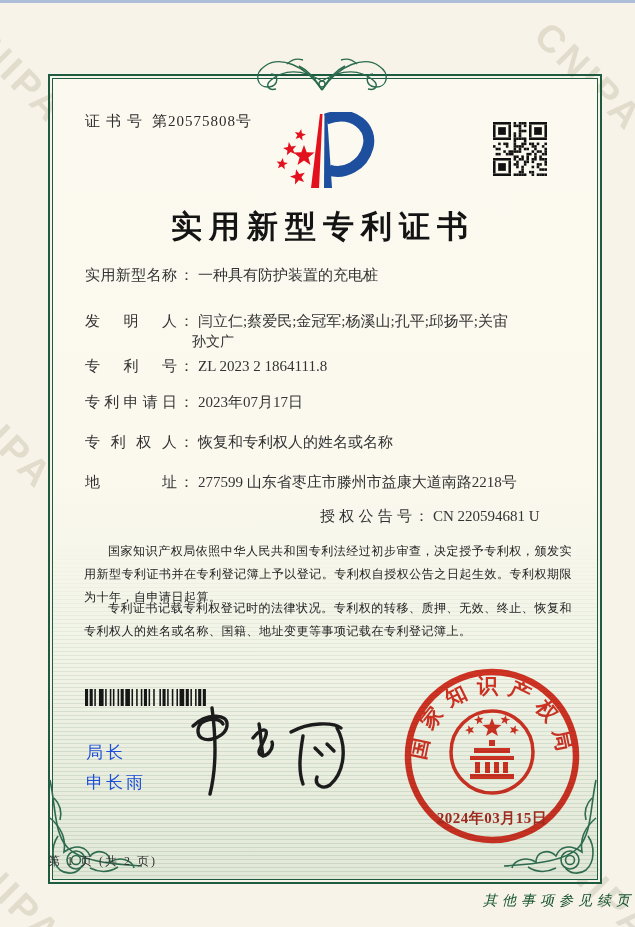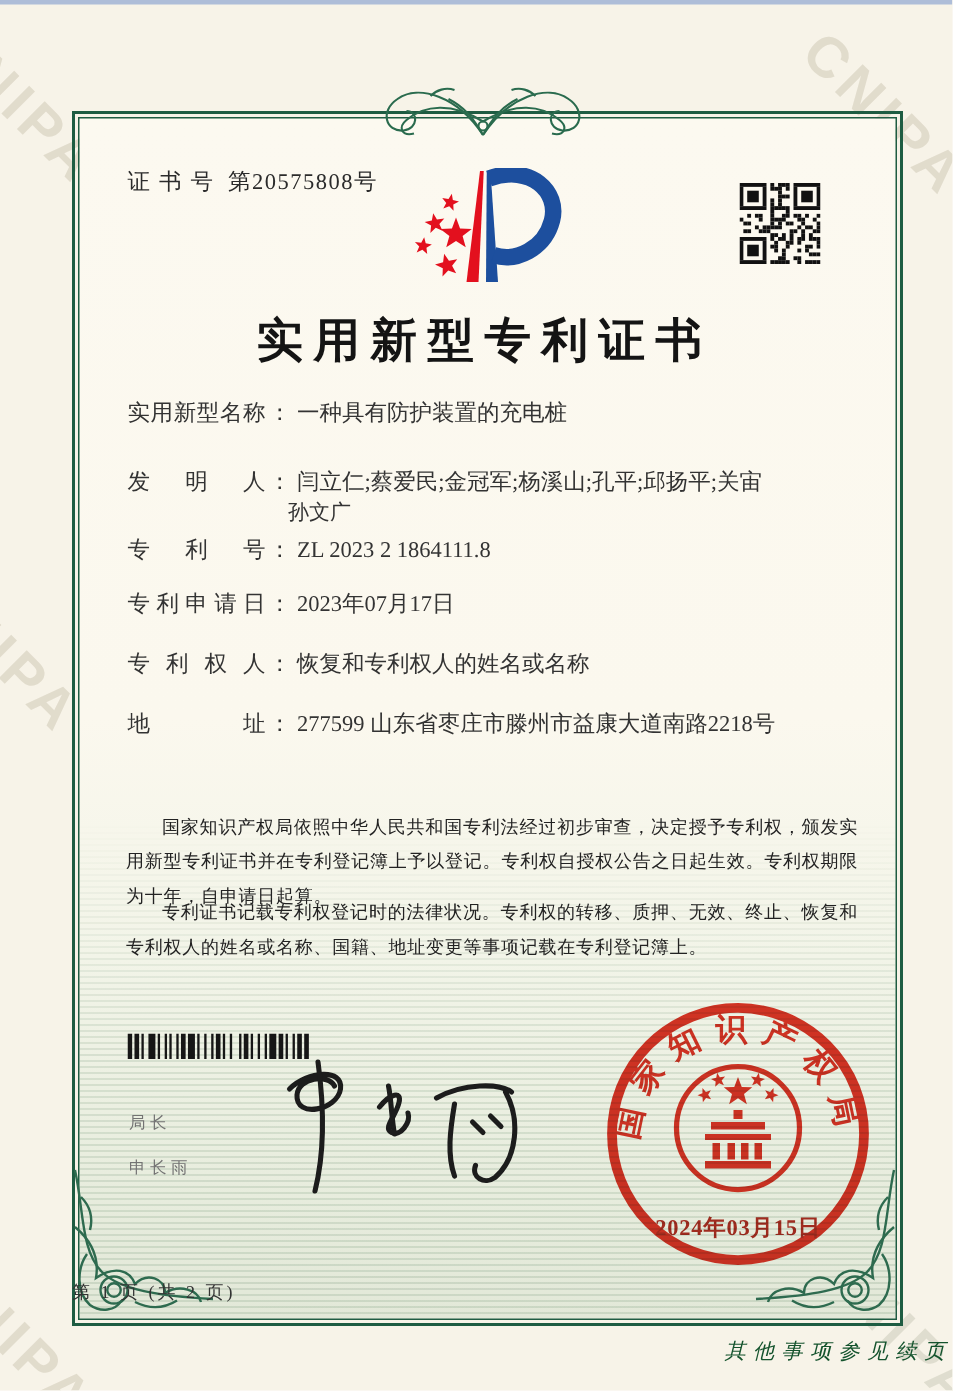--- a/index.html
+++ b/index.html
@@ -41,21 +41,21 @@
   .row{position:absolute;left:85px;font-size:15px;color:#333;white-space:nowrap;}
   .flabel{display:inline-block;width:92px;text-align:justify;text-align-last:justify;vertical-align:bottom;}
   .colon{margin:0 4px 0 2px;}
   .cont{position:absolute;left:192px;font-size:14px;color:#333;}
   .para{
     position:absolute;left:84px;width:488px;font-size:12px;line-height:23px;
     text-align:justify;text-indent:2em;color:#222;letter-spacing:0.5px;
   }
   .barcode{position:absolute;left:85px;top:689px;}
   .signer{position:absolute;left:86px;font-family:"Liberation Sans","DejaVu Sans",sans-serif;
-    font-size:11px;letter-spacing:3px;color:#737373;}
+    font-size:17px;letter-spacing:3px;color:#1d4ed8;}
   .signature{position:absolute;left:175px;top:700px;}
   .seal{position:absolute;left:402px;top:666px;mix-blend-mode:multiply;opacity:.95;z-index:5;}
   .pageinfo{position:absolute;left:48px;top:853px;width:550px;text-align:left;
     font-size:12px;letter-spacing:2px;color:#333;z-index:4;}
   .footnote{position:absolute;left:0;top:892px;width:635px;text-align:right;
     font-size:14px;letter-spacing:5px;color:#14532d;z-index:4;font-style:italic;}
 </style>
 </head>
 <body>
 
@@ -275,20 +275,23 @@
     </div>
     <div class="row" style="top:393px">
       <span class="flabel">专利申请日</span><span class="colon">：</span><span>2023年07月17日</span>
     </div>
     <div class="row" style="top:433px">
       <span class="flabel">专利权人</span><span class="colon">：</span><span>恢复和专利权人的姓名或名称</span>
     </div>
     <div class="row" style="top:473px">
       <span class="flabel">地址</span><span class="colon">：</span><span>277599 山东省枣庄市滕州市益康大道南路2218号</span>
     </div>
+    <div class="row" style="top:507px;left:320px">
+      <span class="flabel">授权公告号</span><span class="colon">：</span><span>CN 220594681 U</span>
+    </div>
 
     <div class="para" style="top:540px">国家知识产权局依照中华人民共和国专利法经过初步审查，决定授予专利权，颁发实用新型专利证书并在专利登记簿上予以登记。专利权自授权公告之日起生效。专利权期限为十年，自申请日起算。</div>
     <div class="para" style="top:597px">专利证书记载专利权登记时的法律状况。专利权的转移、质押、无效、终止、恢复和专利权人的姓名或名称、国籍、地址变更等事项记载在专利登记簿上。</div>
 
     <svg class="barcode" width="172" height="17" viewBox="0 0 172 17" id="barsvg">
         <rect x="0.00" y="0" width="3.10" height="17" fill="#161616"></rect>
         <rect x="4.65" y="0" width="3.10" height="17" fill="#161616"></rect>
         <rect x="9.30" y="0" width="1.55" height="17" fill="#161616"></rect>
         <rect x="13.95" y="0" width="4.65" height="17" fill="#161616"></rect>
         <rect x="20.15" y="0" width="1.55" height="17" fill="#161616"></rect>

